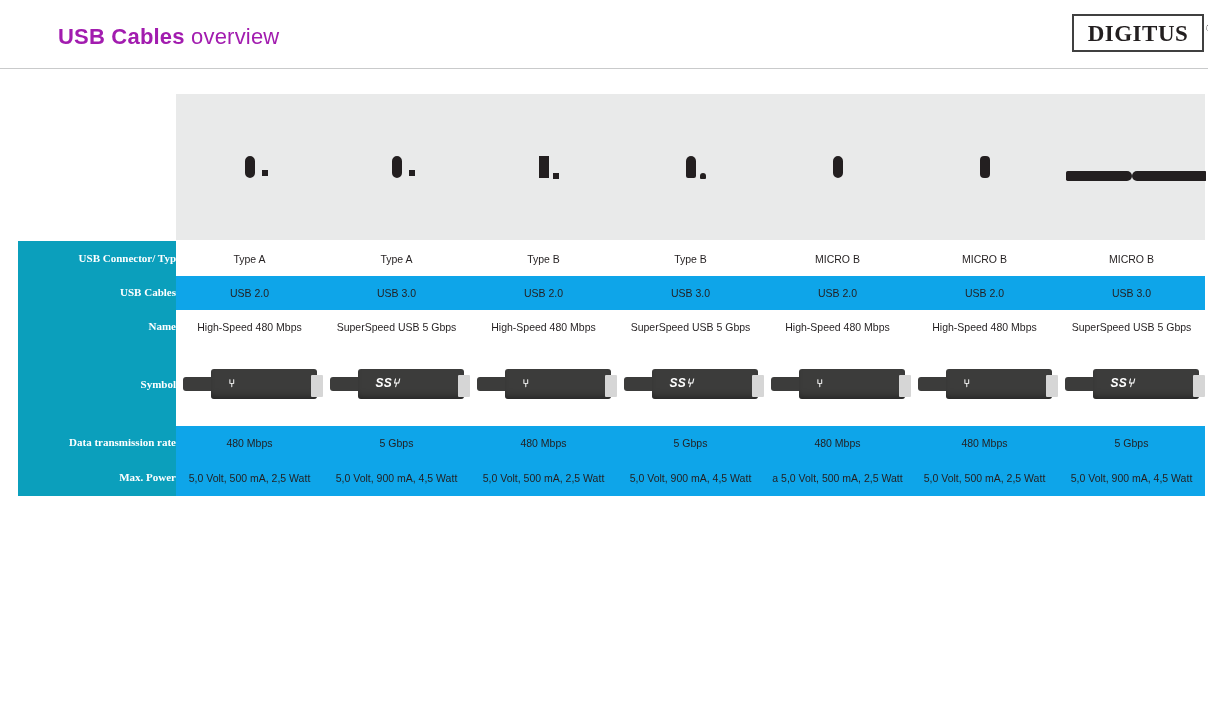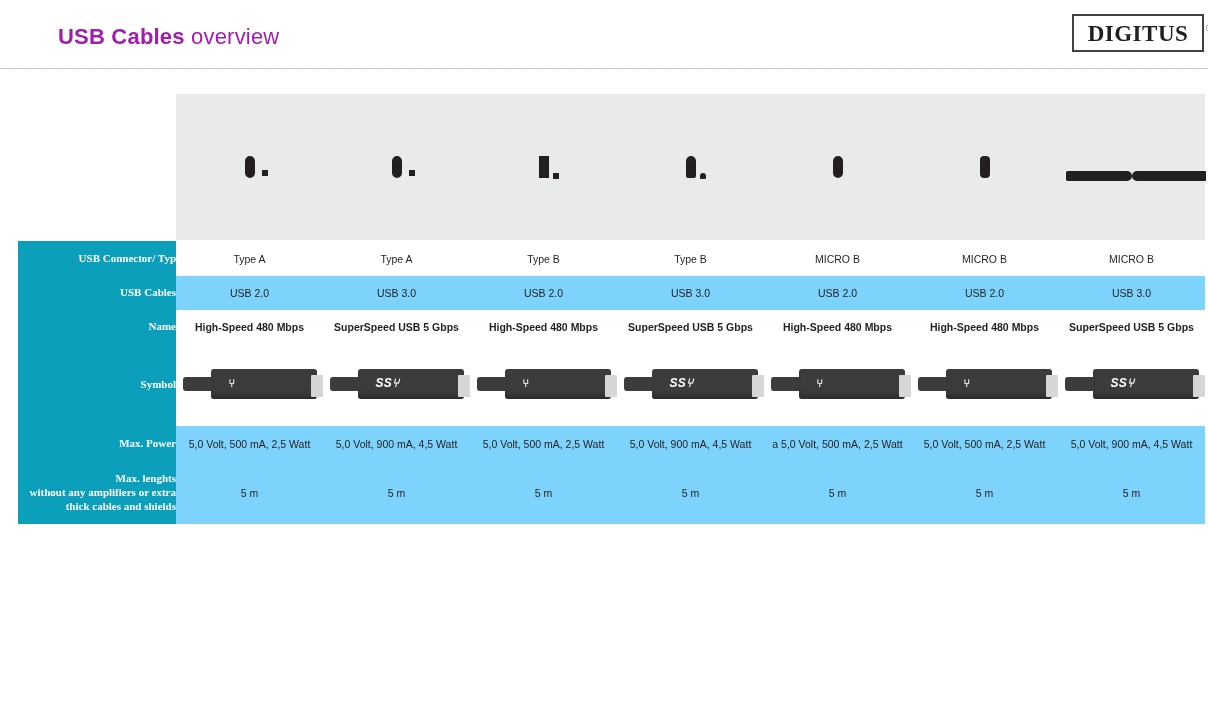--- a/index.html
+++ b/index.html
@@ -111,29 +111,29 @@
 
   
   .cell {
     text-align: center;
     font-size: 10.5px;
     color: #231f20;
     border-right: 2px solid #ffffff;
     border-bottom: 2px solid #ffffff;
     background: #ffffff;
   }
-  .cell.shade { background: #7dd3fc; }
+  .cell.shade { background: #0ea5e9; }
   .cell.head {
     background: #e9eaea;
     height: 146px;
     border-bottom: 2px solid #ffffff;
   }
   .r-connector td.cell { height: 34px; }
   .r-version   td.cell { height: 34px; }
-  .r-name      td.cell { height: 34px; font-weight: bold; }
+  .r-name      td.cell { height: 34px; }
   .r-symbol    td.cell { height: 82px; }
   .r-rate      td.cell { height: 34px; }
   .r-av        td.cell { height: 34px; }
   .r-power     td.cell { height: 36px; }
   .r-length    td.cell { height: 62px; }
 
   .r-symbol .rowlabel,
   .r-length .rowlabel { vertical-align: middle; }
 
   
@@ -541,43 +541,39 @@
     <td class="cell">
       <span class="plug">
         <span class="cable"></span><span class="body">
                 <span class="tip"></span>
               </span>
         <span class="mark ss">SS⑂</span>
       </span>
     </td>
   </tr>
 
+  <tr class="r-rate">
+    <td class="rowlabel">Data transmission rate</td>
+    <td class="cell shade">480 Mbps</td>
+    <td class="cell shade">5 Gbps</td>
+    <td class="cell shade">480 Mbps</td>
+    <td class="cell shade">5 Gbps</td>
+    <td class="cell shade">480 Mbps</td>
+    <td class="cell shade">480 Mbps</td>
+    <td class="cell shade">5 Gbps</td>
+  </tr>
 
 
   <tr class="r-power">
     <td class="rowlabel">Max. Power</td>
     <td class="cell shade">5,0 Volt, 500 mA, 2,5 Watt</td>
     <td class="cell shade">5,0 Volt, 900 mA, 4,5 Watt</td>
     <td class="cell shade">5,0 Volt, 500 mA, 2,5 Watt</td>
     <td class="cell shade">5,0 Volt, 900 mA, 4,5 Watt</td>
     <td class="cell shade">a 5,0 Volt, 500 mA, 2,5 Watt</td>
     <td class="cell shade">5,0 Volt, 500 mA, 2,5 Watt</td>
     <td class="cell shade">5,0 Volt, 900 mA, 4,5 Watt</td>
   </tr>
 
-  <tr class="r-length">
-    <td class="rowlabel">
-      <span>Max. lenghts</span><br>
-      <span>without any amplifiers or extra</span><br>
-      <span>thick cables and shields</span>
-    </td>
-    <td class="cell shade">5 m</td>
-    <td class="cell shade">5 m</td>
-    <td class="cell shade">5 m</td>
-    <td class="cell shade">5 m</td>
-    <td class="cell shade">5 m</td>
-    <td class="cell shade">5 m</td>
-    <td class="cell shade">5 m</td>
-  </tr>
 
   </tbody>
 </table>
 </div>
 
 </body></html>

